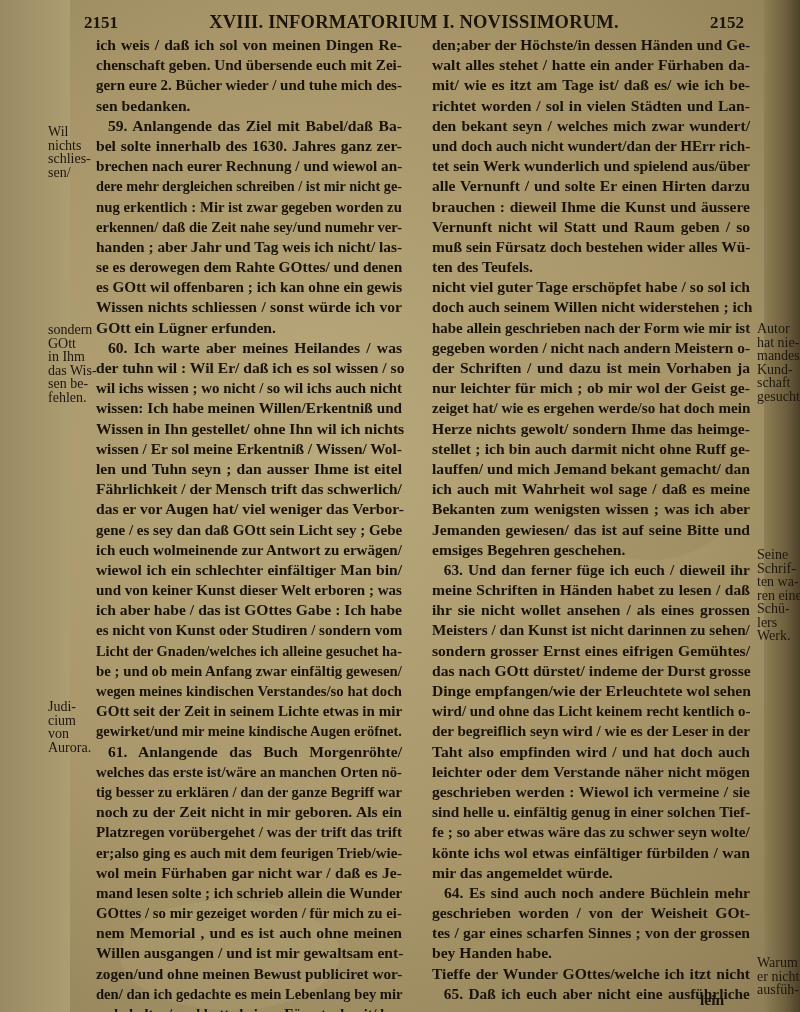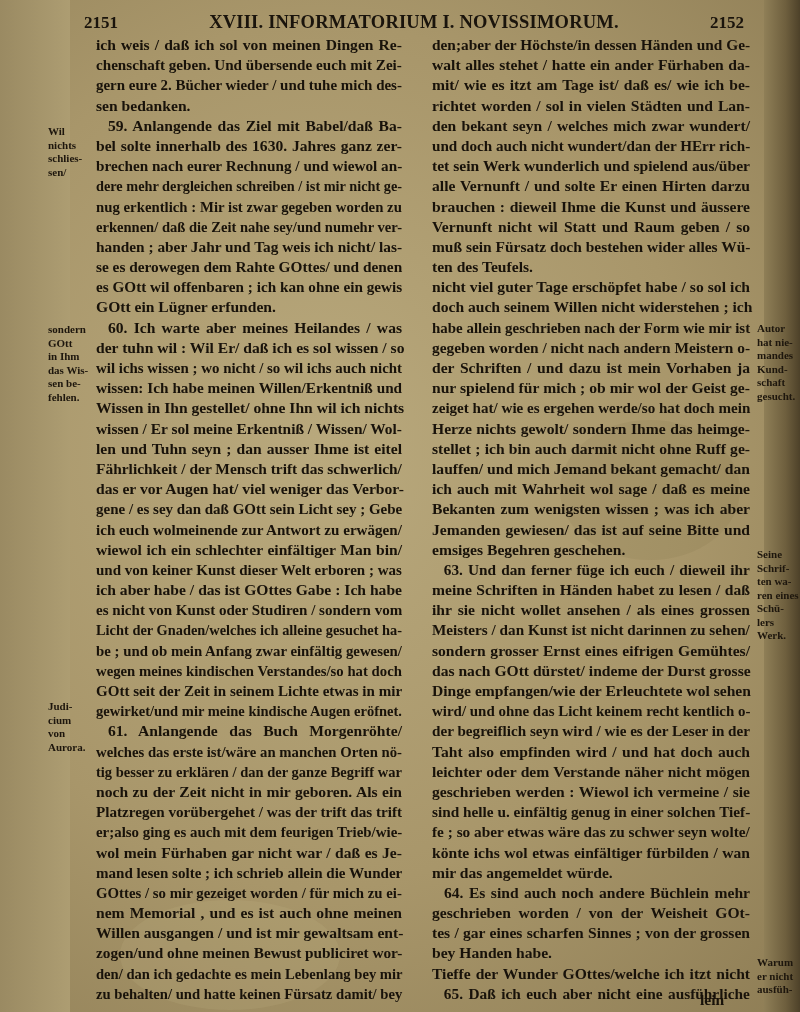--- a/index.html
+++ b/index.html
@@ -33,22 +33,22 @@
     font-family:"Liberation Serif", serif; font-weight:bold;
     font-size:15.6px; line-height:20.2px; color:#18120a;
   }
   .col-left { left:96px; width:306px; }
   .col-right { left:432px; width:318px; }
   .line { white-space:nowrap; display:block; height:20.2px; overflow:visible; text-align:justify; text-align-last:justify; }
   .line.last { text-align-last:left; }
   .line.indent { padding-left:12px; }
   .marg {
     position:absolute;
-    font-family:"Liberation Serif", serif; font-weight:bold;
-    font-size:11px; line-height:13.5px; color:#1d160d;
+    font-family:"Liberation Serif", serif; font-weight:normal;
+    font-size:14px; line-height:13.5px; color:#1d160d;
   }
   .marg span { display:block; white-space:nowrap; }
   .stain { position:absolute; border-radius:50%; pointer-events:none; }
 </style>
 </head>
 <body>
 
 <div class="page">
   <div class="left-edge"></div>
   <div class="right-edge"></div>
@@ -68,20 +68,21 @@
       <span class="line last" style="display: block;">sen bedanken.</span>
       <span class="line indent" style="display: block;">59. Anlangende das Ziel mit Babel/daß Ba-</span>
       <span class="line " style="display: block;">bel solte innerhalb des 1630. Jahres ganz zer-</span>
       <span class="line " style="display: block; transform-origin: 0px 0px; transform: scaleX(0.975); width: 314px;">brechen nach eurer Rechnung / und wiewol an-</span>
       <span class="line " style="display: block; transform-origin: 0px 0px; transform: scaleX(0.916); width: 334px;">dere mehr dergleichen schreiben / ist mir nicht ge-</span>
       <span class="line " style="display: block; transform-origin: 0px 0px; transform: scaleX(0.947); width: 323px;">nug erkentlich : Mir ist zwar gegeben worden zu</span>
       <span class="line " style="display: block; transform-origin: 0px 0px; transform: scaleX(0.933); width: 328px;">erkennen/ daß die Zeit nahe sey/und numehr ver-</span>
       <span class="line " style="display: block; transform-origin: 0px 0px; transform: scaleX(0.984); width: 311px;">handen ; aber Jahr und Tag weis ich nicht/ las-</span>
       <span class="line " style="display: block; transform-origin: 0px 0px; transform: scaleX(0.984); width: 311px;">se es derowegen dem Rahte GOttes/ und denen</span>
       <span class="line " style="display: block; transform-origin: 0px 0px; transform: scaleX(0.975); width: 314px;">es GOtt wil offenbaren ; ich kan ohne ein gewis</span>
+      <span class="line " style="display: block;">Wissen nichts schliessen / sonst würde ich vor</span>
       <span class="line last" style="display: block;">GOtt ein Lügner erfunden.</span>
       <span class="line indent" style="display: block;">60. Ich warte aber meines Heilandes / was</span>
       <span class="line " style="display: block;">der tuhn wil : Wil Er/ daß ich es sol wissen / so</span>
       <span class="line " style="display: block; transform-origin: 0px 0px; transform: scaleX(0.956); width: 320px;">wil ichs wissen ; wo nicht / so wil ichs auch nicht</span>
       <span class="line " style="display: block; transform-origin: 0px 0px; transform: scaleX(0.978); width: 313px;">wissen: Ich habe meinen Willen/Erkentniß und</span>
       <span class="line " style="display: block;">Wissen in Ihn gestellet/ ohne Ihn wil ich nichts</span>
       <span class="line " style="display: block; transform-origin: 0px 0px; transform: scaleX(0.987); width: 310px;">wissen / Er sol meine Erkentniß / Wissen/ Wol-</span>
       <span class="line " style="display: block;">len und Tuhn seyn ; dan ausser Ihme ist eitel</span>
       <span class="line " style="display: block; transform-origin: 0px 0px; transform: scaleX(0.99); width: 309px;">Fährlichkeit / der Mensch trift das schwerlich/</span>
       <span class="line " style="display: block;">das er vor Augen hat/ viel weniger das Verbor-</span>
@@ -122,21 +123,21 @@
       <span class="line " style="display: block;">alle Vernunft / und solte Er einen Hirten darzu</span>
       <span class="line " style="display: block;">brauchen : dieweil Ihme die Kunst und äussere</span>
       <span class="line " style="display: block;">Vernunft nicht wil Statt und Raum geben / so</span>
       <span class="line " style="display: block; transform-origin: 0px 0px; transform: scaleX(0.991); width: 321px;">muß sein Fürsatz doch bestehen wider alles Wü-</span>
       <span class="line last" style="display: block;">ten des Teufels.</span>
       <span class="line " style="display: block;">nicht viel guter Tage erschöpfet habe / so sol ich</span>
       <span class="line " style="display: block;">doch auch seinem Willen nicht widerstehen ; ich</span>
       <span class="line " style="display: block; transform-origin: 0px 0px; transform: scaleX(0.958); width: 332px;">habe allein geschrieben nach der Form wie mir ist</span>
       <span class="line " style="display: block; transform-origin: 0px 0px; transform: scaleX(0.988); width: 322px;">gegeben worden / nicht nach andern Meistern o-</span>
       <span class="line " style="display: block;">der Schriften / und dazu ist mein Vorhaben ja</span>
-      <span class="line " style="display: block;">nur spielend für mich ; ob mir wol der Geist ge-</span>
+      <span class="line " style="display: block;">nur leichter für mich ; ob mir wol der Geist ge-</span>
       <span class="line " style="display: block; transform-origin: 0px 0px; transform: scaleX(0.967); width: 329px;">zeiget hat/ wie es ergehen werde/so hat doch mein</span>
       <span class="line " style="display: block;">Herze nichts gewolt/ sondern Ihme das heimge-</span>
       <span class="line " style="display: block;">stellet ; ich bin auch darmit nicht ohne Ruff ge-</span>
       <span class="line " style="display: block;">lauffen/ und mich Jemand bekant gemacht/ dan</span>
       <span class="line " style="display: block;">ich auch mit Wahrheit wol sage / daß es meine</span>
       <span class="line " style="display: block;">Bekanten zum wenigsten wissen ; was ich aber</span>
       <span class="line " style="display: block;">Jemanden gewiesen/ das ist auf seine Bitte und</span>
       <span class="line last" style="display: block;">emsiges Begehren geschehen.</span>
       <span class="line indent" style="display: block; transform-origin: 0px 0px; transform: scaleX(0.981); width: 312px;">63. Und dan ferner füge ich euch / dieweil ihr</span>
       <span class="line " style="display: block;">meine Schriften in Händen habet zu lesen / daß</span>

